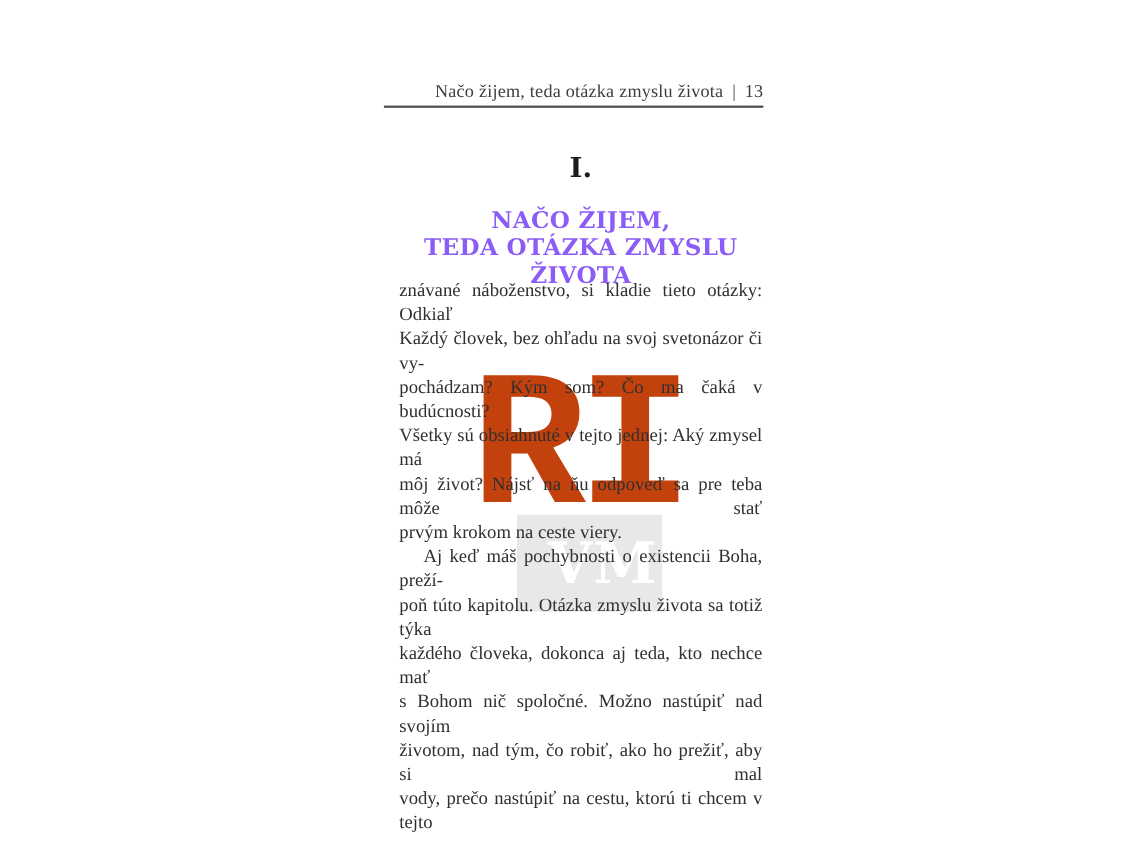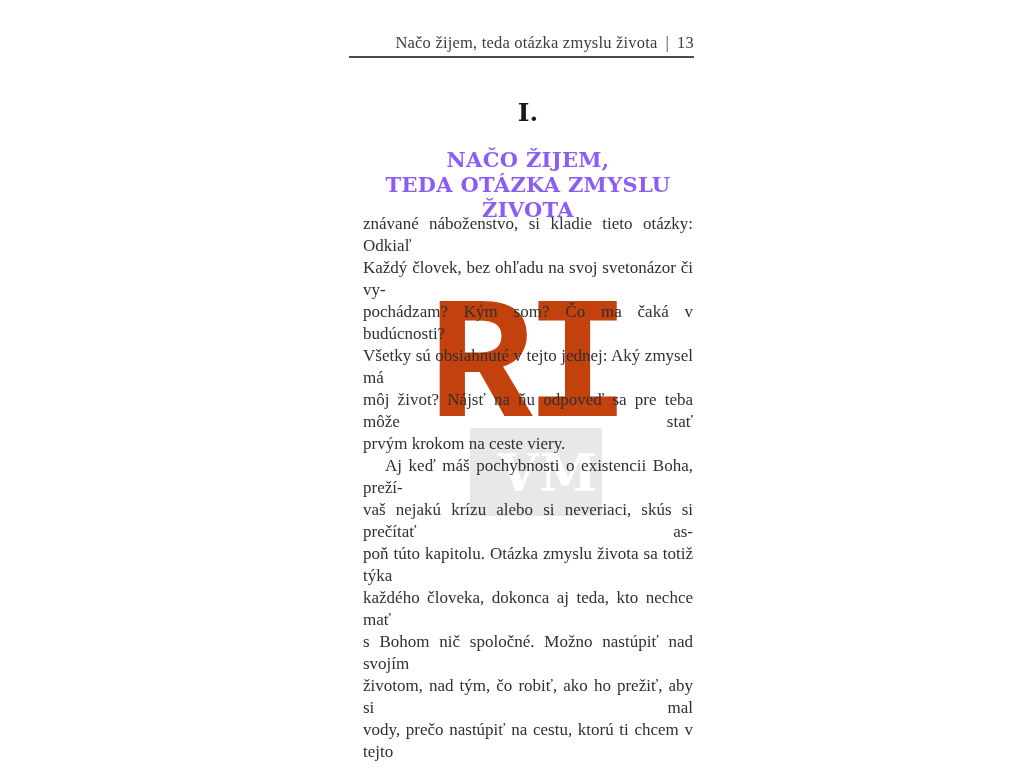--- a/index.html
+++ b/index.html
@@ -6,20 +6,21 @@
   body {
     width: 1024px; height: 768px;
     background: #ffffff;
     font-family: "Liberation Serif", serif;
     position: relative;
     overflow: hidden;
   }
   .page {
     position: absolute; inset: 0;
     background: #ffffff;
+    margin-top: 40px;
   }
 
   
   .running-head {
     position: absolute;
     top: 33px; left: 349px; width: 345px;
     text-align: right;
     font-size: 16.5px;
     color: #3d3d3d;
     letter-spacing: 0.2px;
@@ -124,21 +125,20 @@
     <div class="para">
         <div class="line just">znávané náboženstvo, si kladie tieto otázky: Odkiaľ</div>
         <div class="line just">Každý človek, bez ohľadu na svoj svetonázor či vy-</div>
         <div class="line just">pochádzam? Kým som? Čo ma čaká v budúcnosti?</div>
         <div class="line just">Všetky sú obsiahnuté v tejto jednej: Aký zmysel má</div>
         <div class="line just">môj život? Nájsť na ňu odpoveď sa pre teba môže stať</div>
         <div class="line">prvým krokom na ceste viery.</div>
       </div>
     <div class="para">
         <div class="line just indent">Aj keď máš pochybnosti o existencii Boha, preží-</div>
-        <div class="line just">vaš nejakú krízu alebo si neveriaci, skús si prečítať as-</div>
         <div class="line just">poň túto kapitolu. Otázka zmyslu života sa totiž týka</div>
         <div class="line just">každého človeka, dokonca aj teda, kto nechce mať</div>
         <div class="line just">s Bohom nič spoločné. Možno nastúpiť nad svojím</div>
         <div class="line just">životom, nad tým, čo robiť, ako ho prežiť, aby si mal</div>
         <div class="line just">vody, prečo nastúpiť na cestu, ktorú ti chcem v tejto</div>
       </div>
 
   </div>
 
 </div>

